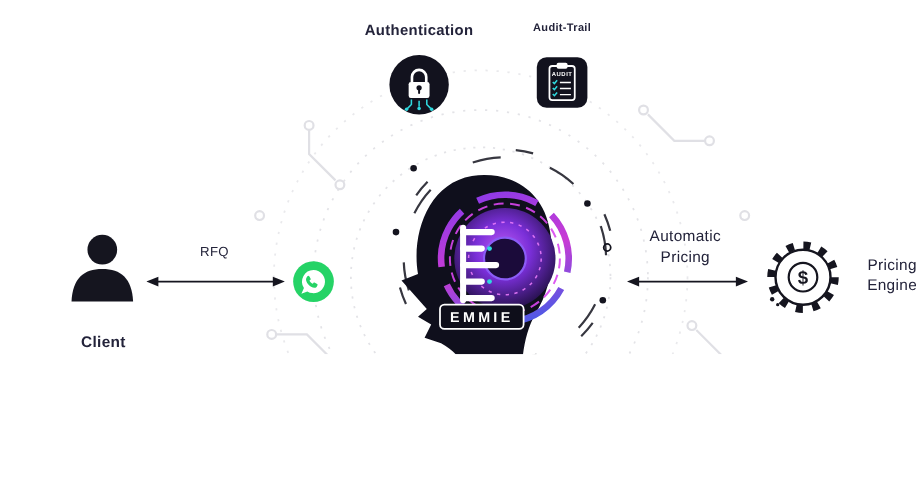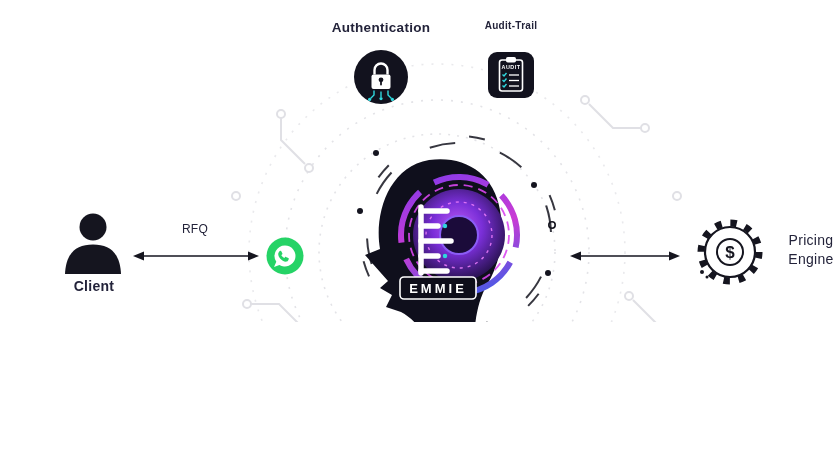--- a/index.html
+++ b/index.html
@@ -5,21 +5,21 @@
   * { margin:0; padding:0; box-sizing:border-box; }
   body { background:#ffffff; }
   .canvas {
     position:relative; width:833px; height:322px; background:#ffffff;
     overflow:hidden; font-family:"Liberation Sans", sans-serif; color:#23233a;margin-left:29px;
   }
   .abs { position:absolute; }
   .label { position:absolute; text-align:center; color:#23233a; letter-spacing:.3px; }
   .lbl-auth   { left:292px; top:20px;  width:120px; font-size:13.5px; font-weight:700; }
   .lbl-audit  { left:430px; top:20px;  width:104px; font-size:10px; font-weight:700; }
-  .lbl-client { left:28px;  top:278px; width:74px;  font-size:14px;   font-weight:700; }
+  .lbl-client { left:28px;  top:302px; width:74px;  font-size:14px;   font-weight:700; }
   .lbl-rfq    { left:136px; top:222px; width:60px;  font-size:12px; }
   .lbl-ap     { left:544px; top:205px; width:100px; font-size:14px; line-height:19px; }
   .lbl-pe     { left:748px; top:231px; width:68px;  font-size:14px; line-height:19px; font-weight:400; }
 </style>
 </head>
 <body>
 
 <div class="canvas">
 
   <svg class="abs" style="left:0;top:0" width="833" height="458" viewBox="0 0 833 458">
@@ -155,20 +155,21 @@
       <path d="M97 146 L123 146"></path>
     </g>
     <circle cx="121" cy="101" r="2.2" fill="#2fd8de"></circle>
     <circle cx="121" cy="131" r="2.2" fill="#2fd8de"></circle>
     <g>
       <rect x="76" y="152" width="76" height="22" rx="4" fill="#0e0e1a" stroke="#ffffff" stroke-width="1.6"></rect>
       <text x="114" y="168" text-anchor="middle" font-size="13" font-weight="bold" letter-spacing="3" fill="#ffffff">EMMIE</text>
     </g>
   </svg>
 
+  <div class="label lbl-ap">Automatic Pricing</div>
   <svg class="abs" style="left:541px;top:249px" width="110" height="14" viewBox="0 0 110 14">
     <line x1="10" y1="7" x2="100" y2="7" stroke="#15151f" stroke-width="1.6"></line>
     <polygon points="0,7 11,2.5 11,11.5" fill="#15151f"></polygon>
     <polygon points="110,7 99,2.5 99,11.5" fill="#15151f"></polygon>
   </svg>
 
   <svg class="abs" style="left:663px;top:214px" width="76" height="76" viewBox="0 0 76 76">
     <circle cx="38" cy="38" r="29" fill="none" stroke="#15151f" stroke-width="7" stroke-dasharray="6.4 8.8"></circle>
     <circle cx="38" cy="38" r="25" fill="#ffffff" stroke="#15151f" stroke-width="2.2"></circle>
     <circle cx="38" cy="38" r="13" fill="none" stroke="#15151f" stroke-width="2"></circle>

